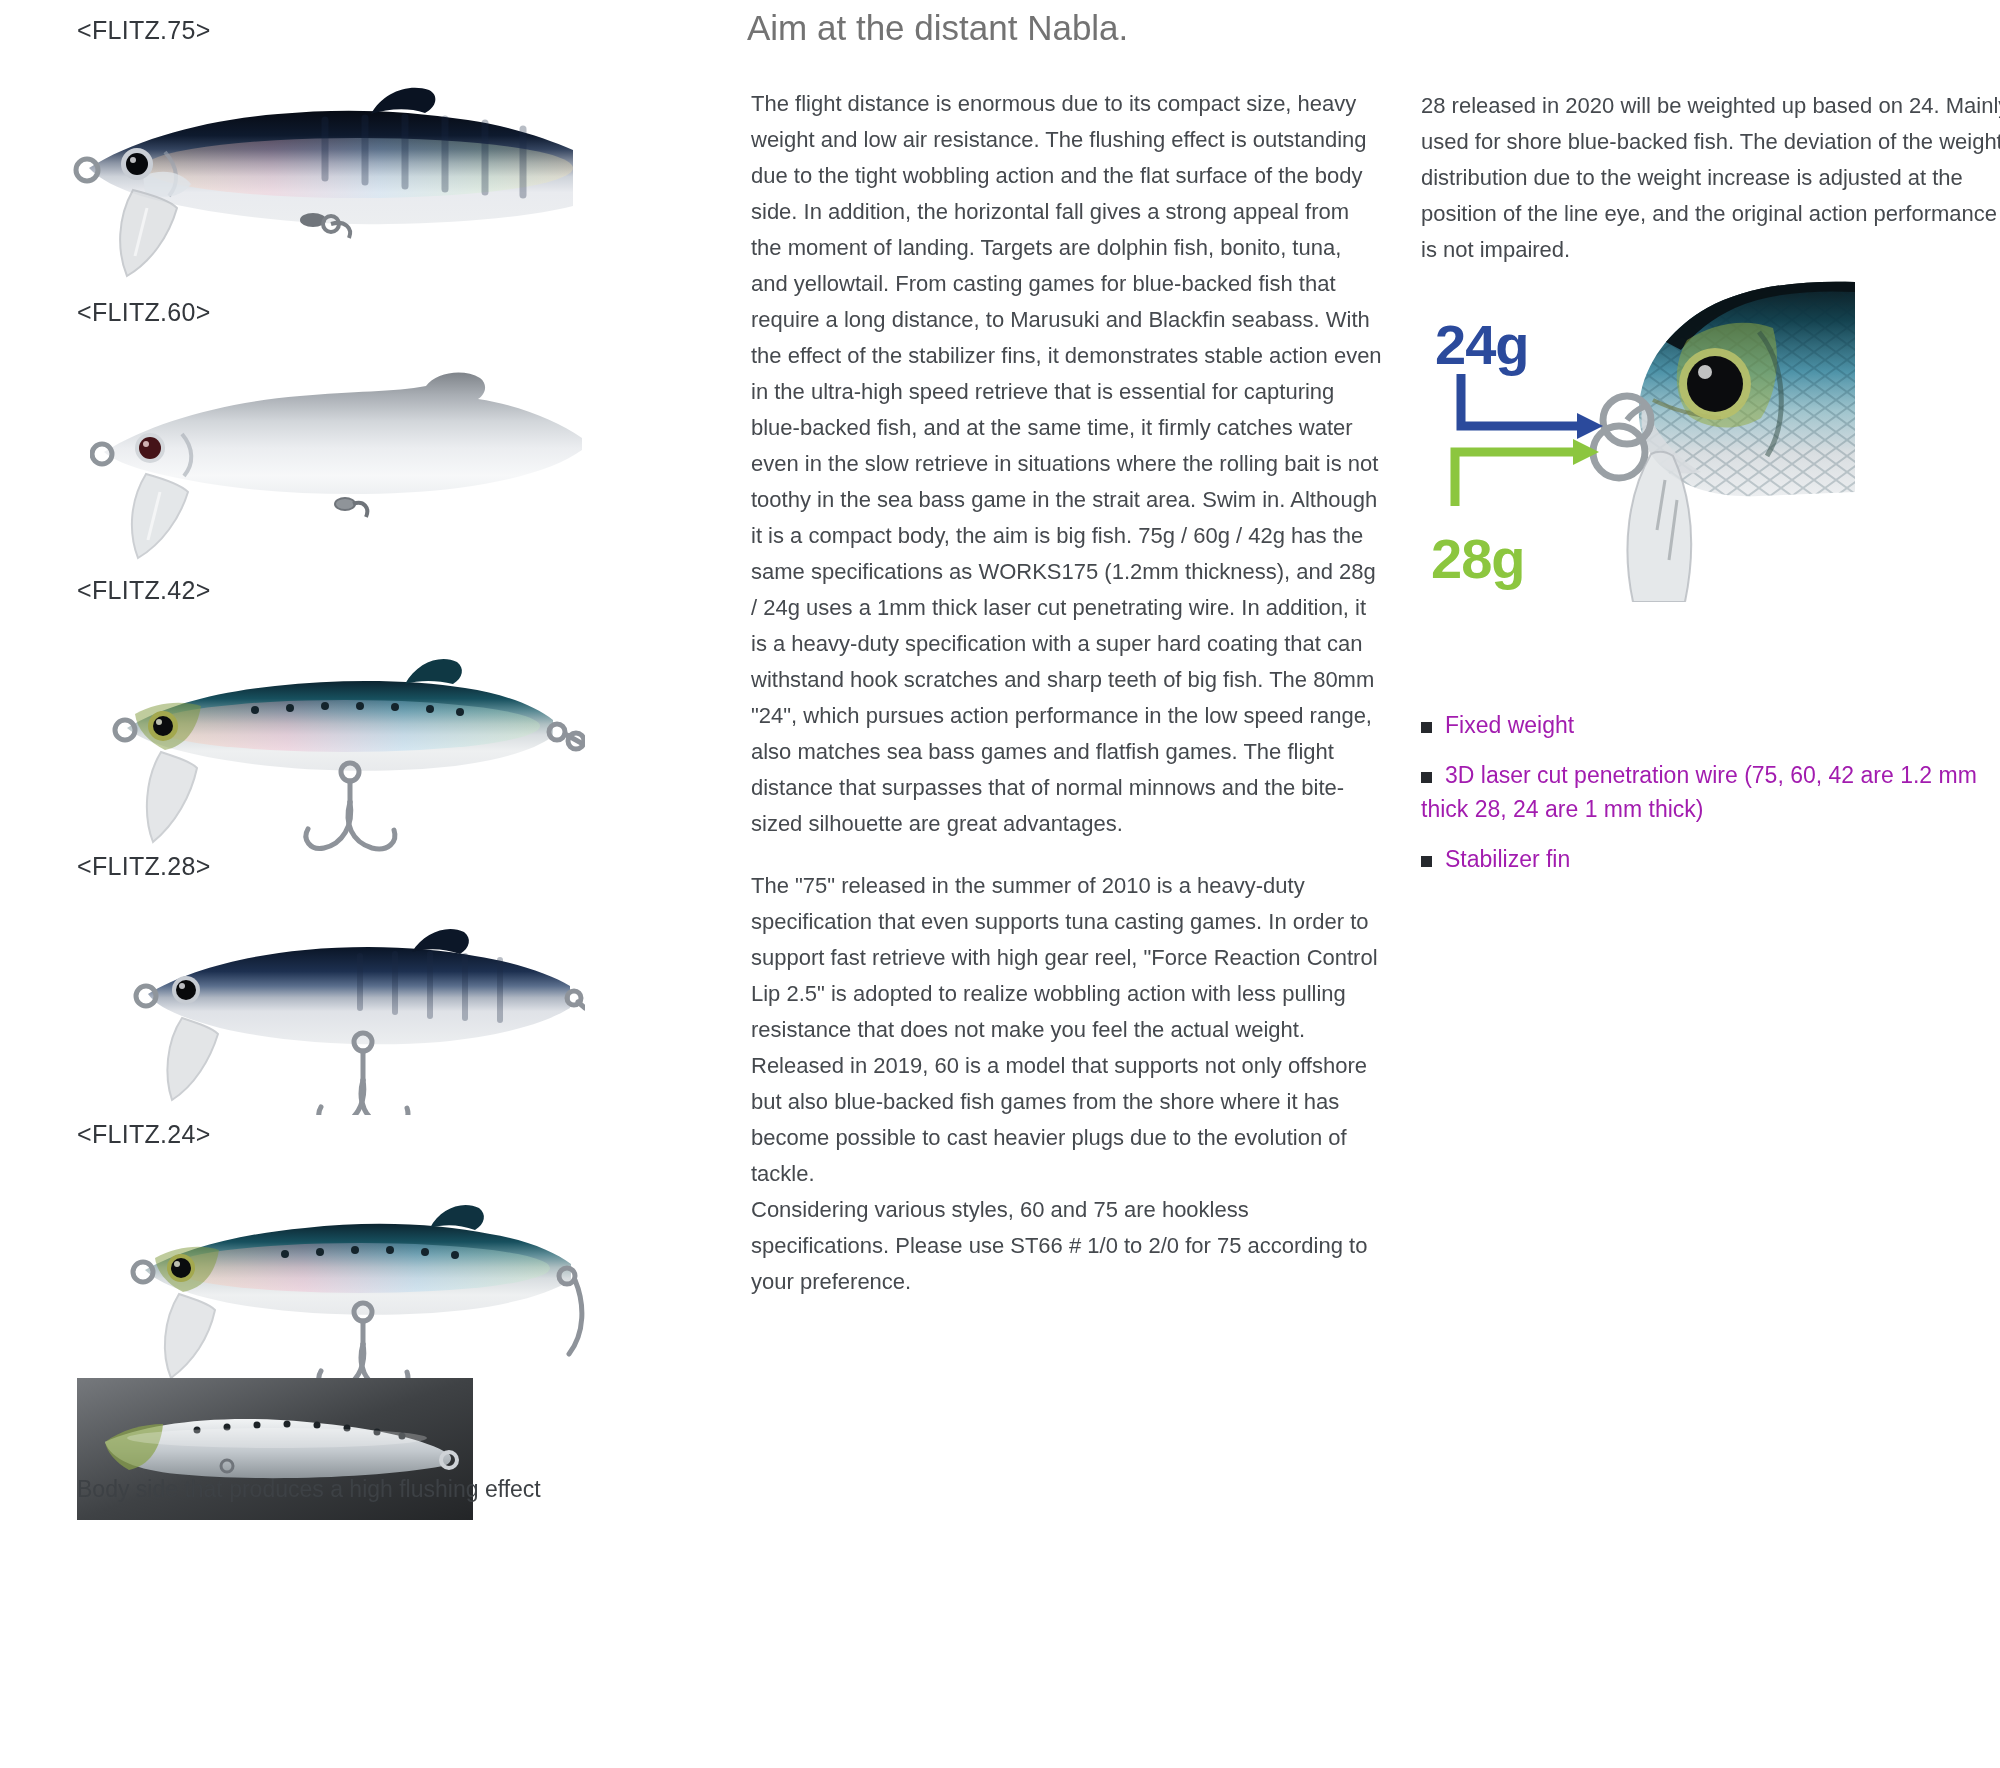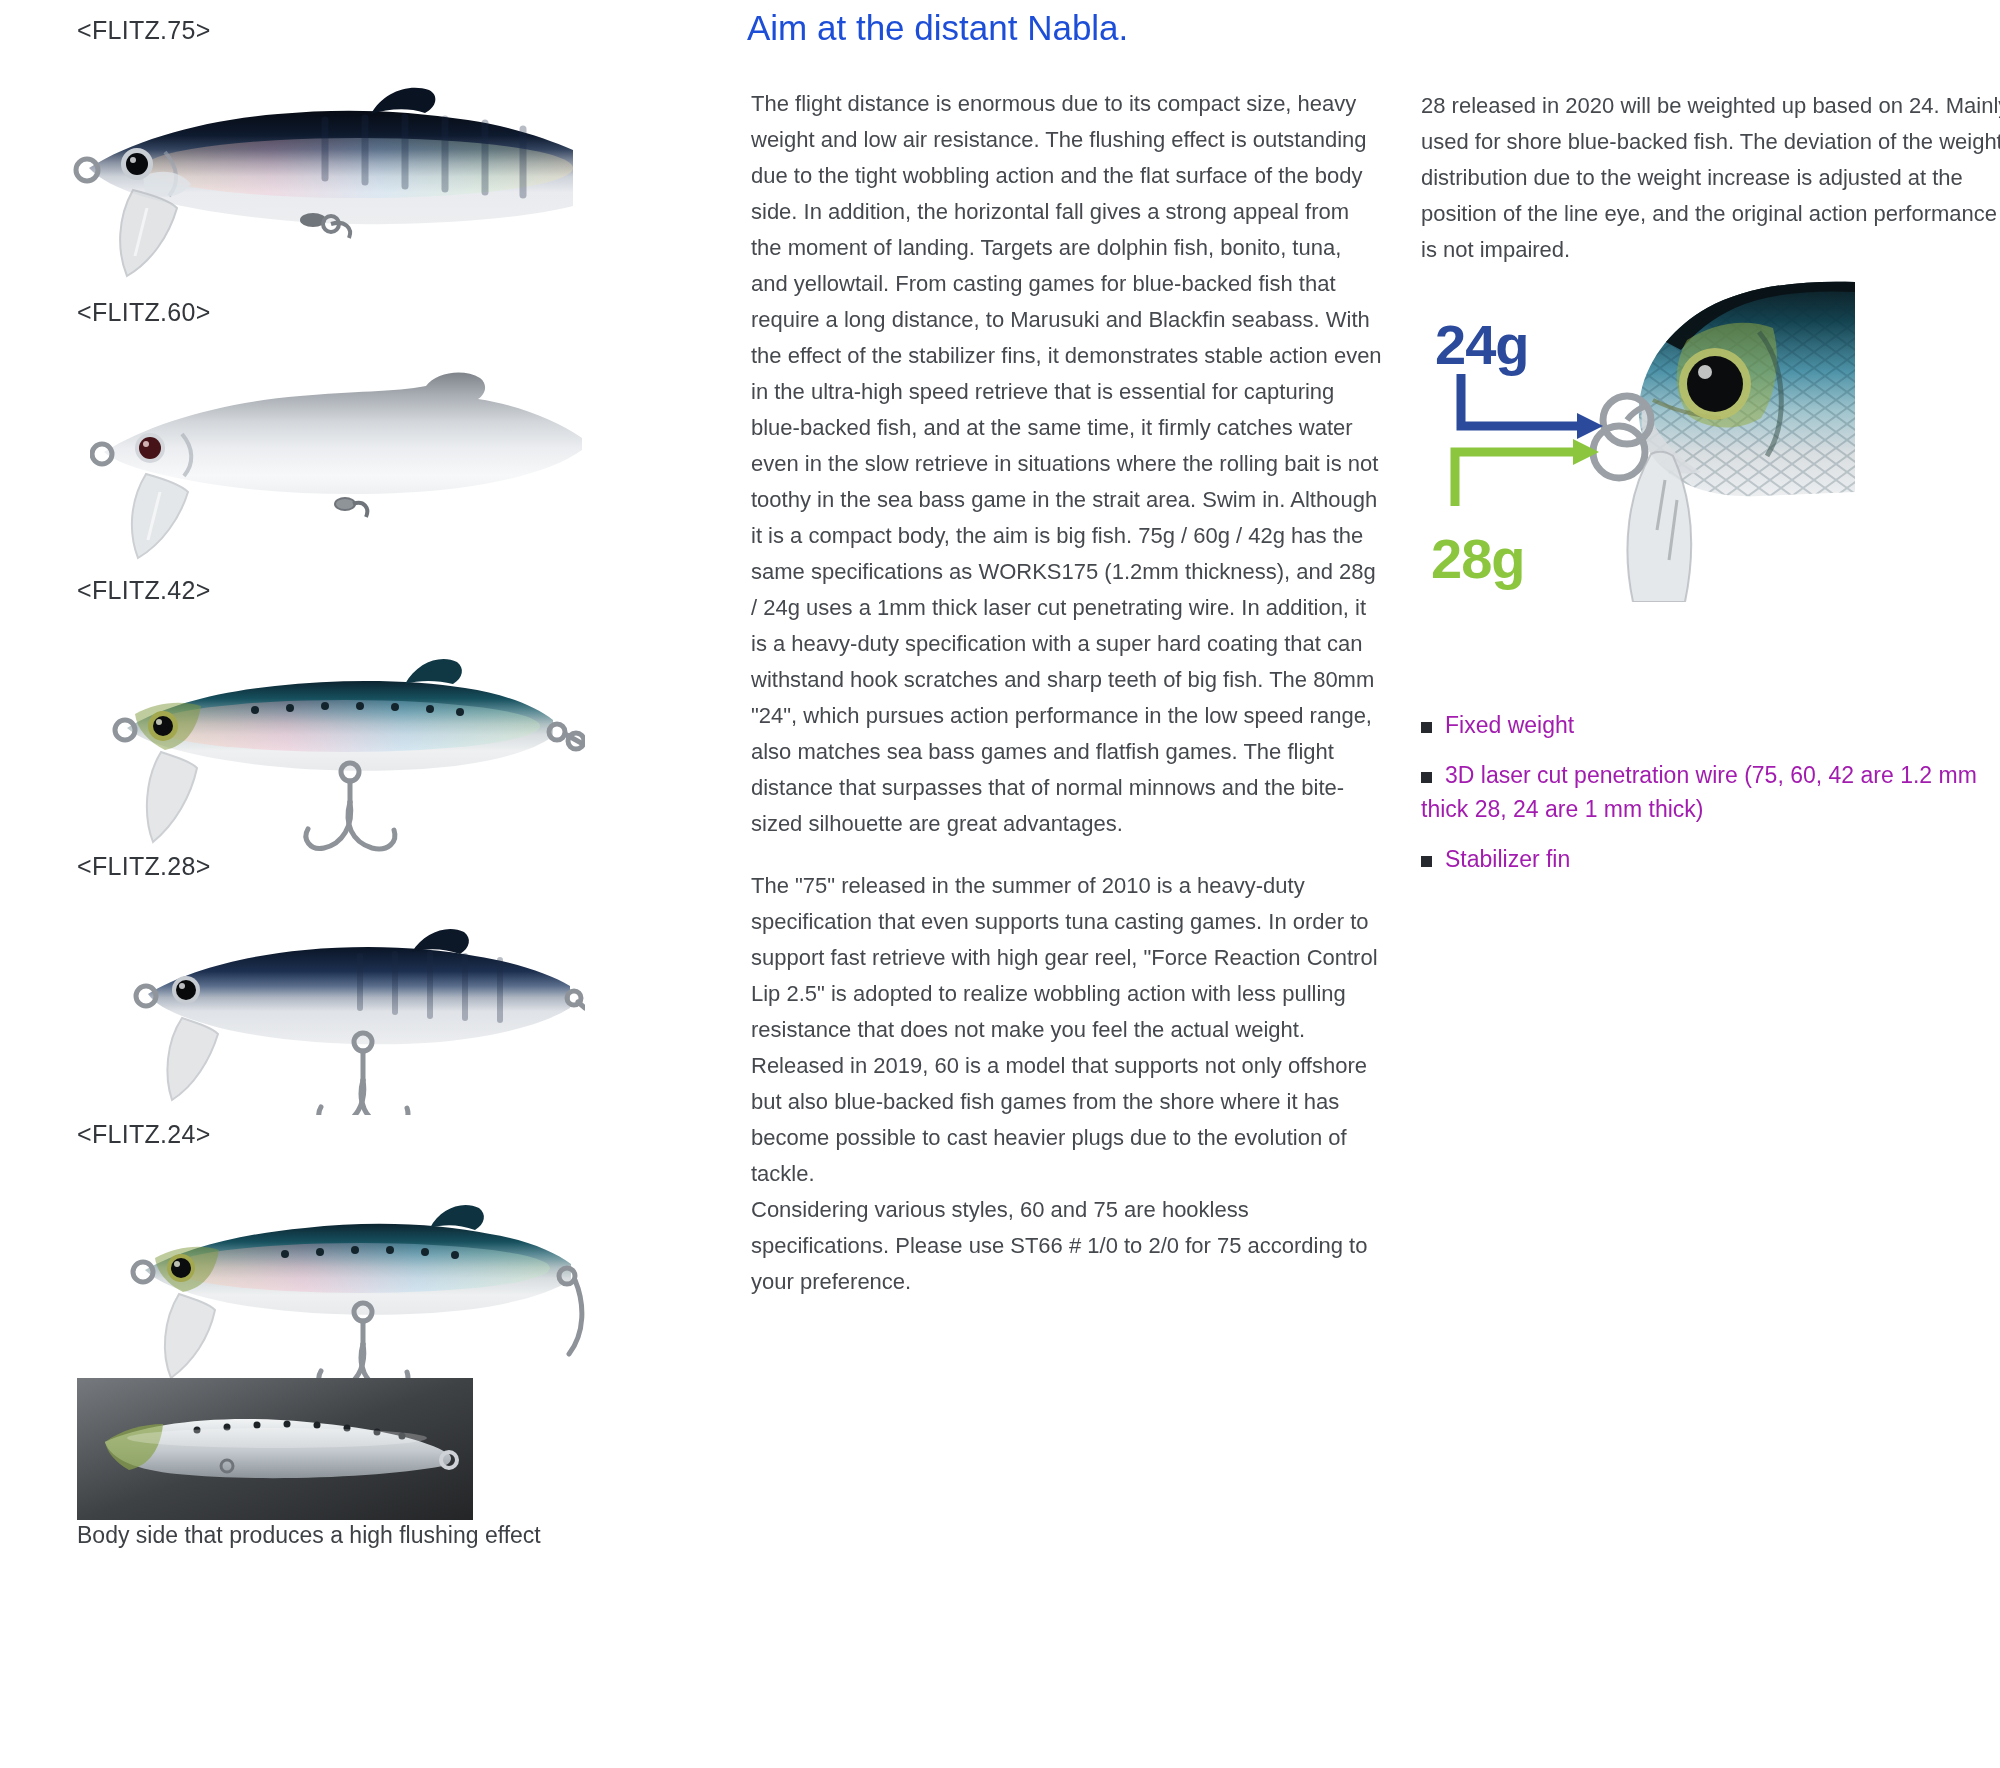--- a/index.html
+++ b/index.html
@@ -2,21 +2,21 @@
 <html><head>
 <meta charset="utf-8">
 <style>
   html,body{margin:0;padding:0;background:#ffffff;}
   .page{position:relative;width:2000px;height:1568px;background:#ffffff;overflow:hidden;
         font-family:"Liberation Sans",sans-serif;color:#45494e;margin-left:45px;}
   .model-label{position:absolute;left:32px;font-size:25px;color:#33373c;letter-spacing:.3px;}
   .lure{position:absolute;}
   .photo{position:absolute;left:32px;width:396px;}
   .caption{position:absolute;left:32px;font-size:23px;color:#3d4145;line-height:38px;width:480px;}
-  .heading{position:absolute;left:702px;top:8px;font-size:35px;color:#1d4ed8;}
+  .heading{position:absolute;left:702px;top:8px;font-size:35px;color:#737373;}
   .mid-text{position:absolute;left:706px;top:86px;width:632px;}
   .para{font-size:22px;line-height:36px;color:#45494e;}
   .para2{margin-top:26px;}
   .right-para{position:absolute;left:1376px;top:88px;width:592px;}
   .diagram{position:absolute;left:1384px;top:280px;width:426px;height:322px;}
   .features{position:absolute;left:1376px;top:708px;width:600px;list-style:none;margin:0;padding:0;
             font-size:23px;line-height:34px;color:#a21caf;}
   .features li{margin-bottom:16px;}
   .sq{display:inline-block;width:11px;height:11px;background:#26292d;margin-right:13px;}
   svg text.wt{font-family:"Liberation Sans",sans-serif;font-weight:bold;font-size:56px;letter-spacing:-1px;}
@@ -258,21 +258,21 @@
       <circle cx="210" cy="46" r="3.5"></circle>
         <circle cx="240" cy="47" r="3.5"></circle>
         <circle cx="270" cy="50" r="3.5"></circle>
       <circle cx="300" cy="54" r="3.5"></circle>
         <circle cx="325" cy="58" r="3.5"></circle>
     </g>
     <circle cx="372" cy="82" r="8" fill="none" stroke="#cfd3d7" stroke-width="4"></circle>
     <circle cx="150" cy="88" r="6" fill="none" stroke="#6f747a" stroke-width="3"></circle>
     <ellipse cx="200" cy="60" rx="150" ry="10" fill="#ffffff" opacity=".25"></ellipse>
   </svg>
-  <div class="caption" style="top:1516px;">Body side that produces a high flushing effect</div>
+  <div class="caption" style="top:1470px;">Body side that produces a high flushing effect</div>
 
   <svg class="photo" style="top:1570px;" width="396" height="114" viewBox="0 0 396 114">
     <defs>
       <linearGradient id="pbg2" x1="0" y1="0" x2="0" y2="1">
         <stop offset="0" stop-color="#5b5e62"></stop>
           <stop offset="1" stop-color="#2c2e31"></stop>
       </linearGradient>
     </defs>
     <rect width="396" height="114" fill="url(#pbg2)"></rect>
     <path d="M14,58 C24,30 48,18 78,26 C70,40 68,50 68,58 C68,66 70,76 78,88 C48,96 24,84 14,58 Z" fill="rgba(230,233,236,.5)" stroke="rgba(255,255,255,.35)"></path>

